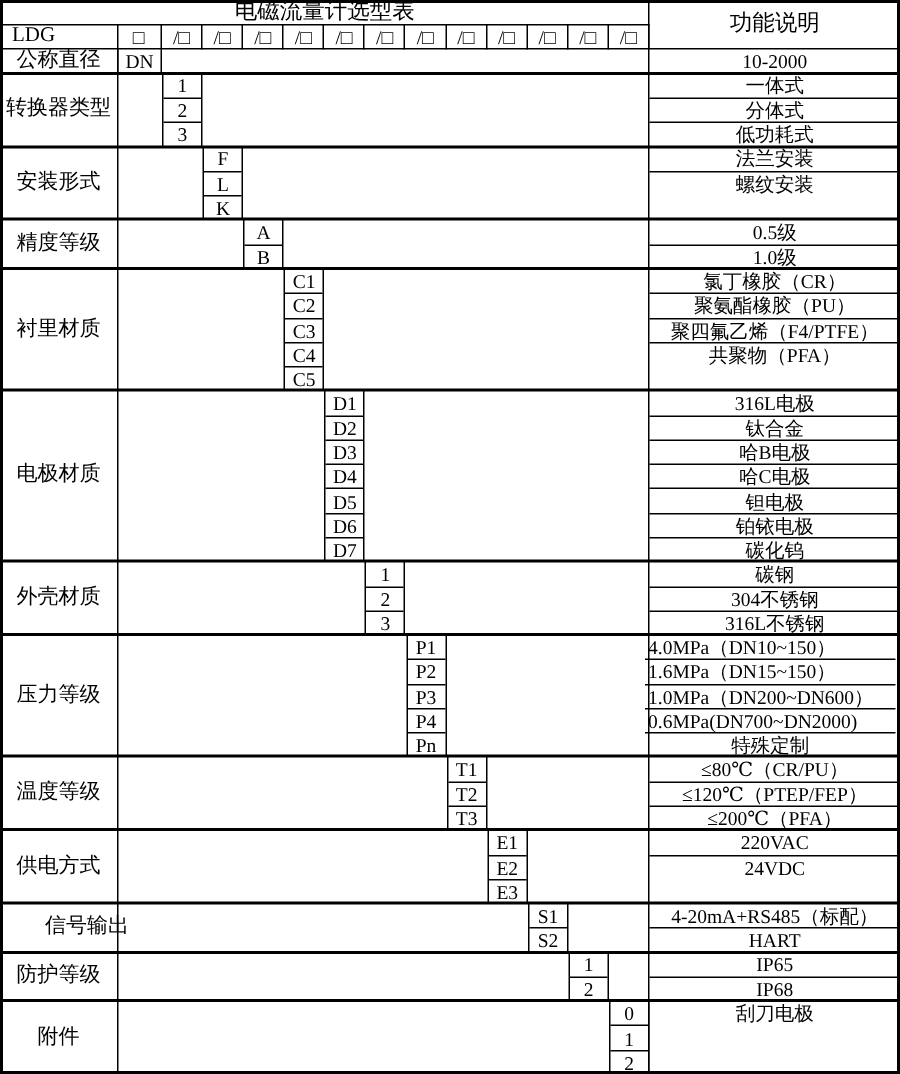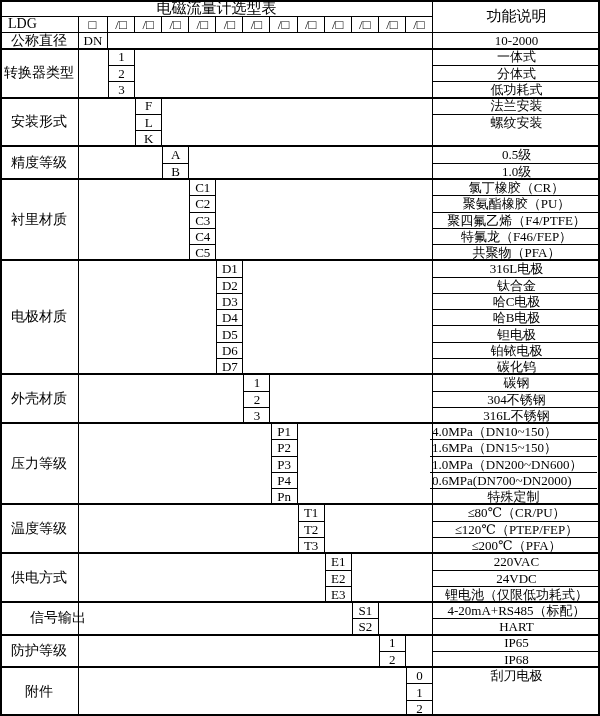--- a/index.html
+++ b/index.html
@@ -93,39 +93,38 @@
         <div class="code center" style="height: 16.2727px; box-sizing: border-box;">C1</div>
         <div class="code center" style="height: 16.2727px; box-sizing: border-box; border-top: 1px solid rgb(0, 0, 0);">C2</div>
         <div class="code center" style="height: 16.2727px; box-sizing: border-box; border-top: 1px solid rgb(0, 0, 0);">C3</div>
         <div class="code center" style="height: 16.2727px; box-sizing: border-box; border-top: 1px solid rgb(0, 0, 0);">C4</div>
         <div class="code center" style="height: 16.2727px; box-sizing: border-box; border-top: 1px solid rgb(0, 0, 0);">C5</div>
       </div>
       <div class="cell " style="left: 433px; top: 179px; width: 167px; height: 81.3636px;">
         <div class="desc center" style="height: 16.2727px; box-sizing: border-box;">氯丁橡胶（CR）</div>
         <div class="desc center" style="height: 16.2727px; box-sizing: border-box; border-top: 1px solid rgb(0, 0, 0);">聚氨酯橡胶（PU）</div>
         <div class="desc center" style="height: 16.2727px; box-sizing: border-box; border-top: 1px solid rgb(0, 0, 0);">聚四氟乙烯（F4/PTFE）</div>
-        <div class="desc center" style="height: 16.2727px; box-sizing: border-box; border-top: 1px solid rgb(0, 0, 0);">特氟龙（F46/FEP）</div>
         <div class="desc center" style="height: 16.2727px; box-sizing: border-box; border-top: 1px solid rgb(0, 0, 0);">共聚物（PFA）</div>
       </div>
       <div class="hline" style="position: absolute; left: 0px; top: 259px; width: 600px; height: 2px; background: rgb(0, 0, 0);"></div>
       <div class="cell label center" style="left: 0px; top: 260.364px; width: 78px; height: 113.909px;">电极材质</div>
       <div class="cell " style="left: 216.333px; top: 260.364px; width: 27.0833px; height: 113.909px; border-left: 1px solid rgb(0, 0, 0); border-right: 1px solid rgb(0, 0, 0);">
         <div class="code center" style="height: 16.2727px; box-sizing: border-box;">D1</div>
         <div class="code center" style="height: 16.2727px; box-sizing: border-box; border-top: 1px solid rgb(0, 0, 0);">D2</div>
         <div class="code center" style="height: 16.2727px; box-sizing: border-box; border-top: 1px solid rgb(0, 0, 0);">D3</div>
         <div class="code center" style="height: 16.2727px; box-sizing: border-box; border-top: 1px solid rgb(0, 0, 0);">D4</div>
         <div class="code center" style="height: 16.2727px; box-sizing: border-box; border-top: 1px solid rgb(0, 0, 0);">D5</div>
         <div class="code center" style="height: 16.2727px; box-sizing: border-box; border-top: 1px solid rgb(0, 0, 0);">D6</div>
         <div class="code center" style="height: 16.2727px; box-sizing: border-box; border-top: 1px solid rgb(0, 0, 0);">D7</div>
       </div>
       <div class="cell " style="left: 433px; top: 260.364px; width: 167px; height: 113.909px;">
         <div class="desc center" style="height: 16.2727px; box-sizing: border-box;">316L电极</div>
         <div class="desc center" style="height: 16.2727px; box-sizing: border-box; border-top: 1px solid rgb(0, 0, 0);">钛合金</div>
+        <div class="desc center" style="height: 16.2727px; box-sizing: border-box; border-top: 1px solid rgb(0, 0, 0);">哈B电极</div>
         <div class="desc center" style="height: 16.2727px; box-sizing: border-box; border-top: 1px solid rgb(0, 0, 0);">哈C电极</div>
-        <div class="desc center" style="height: 16.2727px; box-sizing: border-box; border-top: 1px solid rgb(0, 0, 0);">哈B电极</div>
         <div class="desc center" style="height: 16.2727px; box-sizing: border-box; border-top: 1px solid rgb(0, 0, 0);">钽电极</div>
         <div class="desc center" style="height: 16.2727px; box-sizing: border-box; border-top: 1px solid rgb(0, 0, 0);">铂铱电极</div>
         <div class="desc center" style="height: 16.2727px; box-sizing: border-box; border-top: 1px solid rgb(0, 0, 0);">碳化钨</div>
       </div>
       <div class="hline" style="position: absolute; left: 0px; top: 373px; width: 600px; height: 2px; background: rgb(0, 0, 0);"></div>
       <div class="cell label center" style="left: 0px; top: 374.273px; width: 78px; height: 48.8182px;">外壳材质</div>
       <div class="cell " style="left: 243.417px; top: 374.273px; width: 27.0833px; height: 48.8182px; border-left: 1px solid rgb(0, 0, 0); border-right: 1px solid rgb(0, 0, 0);">
         <div class="code center" style="height: 16.2727px; box-sizing: border-box;">1</div>
         <div class="code center" style="height: 16.2727px; box-sizing: border-box; border-top: 1px solid rgb(0, 0, 0);">2</div>
         <div class="code center" style="height: 16.2727px; box-sizing: border-box; border-top: 1px solid rgb(0, 0, 0);">3</div>
@@ -166,21 +165,20 @@
       <div class="hline" style="position: absolute; left: 0px; top: 552px; width: 600px; height: 2px; background: rgb(0, 0, 0);"></div>
       <div class="cell label center" style="left: 0px; top: 553.273px; width: 78px; height: 48.8182px;">供电方式</div>
       <div class="cell " style="left: 324.667px; top: 553.273px; width: 27.0833px; height: 48.8182px; border-left: 1px solid rgb(0, 0, 0); border-right: 1px solid rgb(0, 0, 0);">
         <div class="code center" style="height: 16.2727px; box-sizing: border-box;">E1</div>
         <div class="code center" style="height: 16.2727px; box-sizing: border-box; border-top: 1px solid rgb(0, 0, 0);">E2</div>
         <div class="code center" style="height: 16.2727px; box-sizing: border-box; border-top: 1px solid rgb(0, 0, 0);">E3</div>
       </div>
       <div class="cell " style="left: 433px; top: 553.273px; width: 167px; height: 48.8182px;">
         <div class="desc center" style="height: 16.2727px; box-sizing: border-box;">220VAC</div>
         <div class="desc center" style="height: 16.2727px; box-sizing: border-box; border-top: 1px solid rgb(0, 0, 0);">24VDC</div>
-        <div class="desc center" style="height: 16.2727px; box-sizing: border-box; border-top: 1px solid rgb(0, 0, 0);">锂电池（仅限低功耗式）</div>
       </div>
       <div class="hline" style="position: absolute; left: 0px; top: 601px; width: 600px; height: 2px; background: rgb(0, 0, 0);"></div>
       <div class="cell label center" style="left: 0px; top: 602.091px; width: 78px; height: 32.5455px; padding-left: 38px;">信号输出</div>
       <div class="cell " style="left: 351.75px; top: 602.091px; width: 27.0833px; height: 32.5455px; border-left: 1px solid rgb(0, 0, 0); border-right: 1px solid rgb(0, 0, 0);">
         <div class="code center" style="height: 16.2727px; box-sizing: border-box;">S1</div>
         <div class="code center" style="height: 16.2727px; box-sizing: border-box; border-top: 1px solid rgb(0, 0, 0);">S2</div>
       </div>
       <div class="cell " style="left: 433px; top: 602.091px; width: 167px; height: 32.5455px;">
         <div class="desc center" style="height: 16.2727px; box-sizing: border-box;">4-20mA+RS485（标配）</div>
         <div class="desc center" style="height: 16.2727px; box-sizing: border-box; border-top: 1px solid rgb(0, 0, 0);">HART</div>

